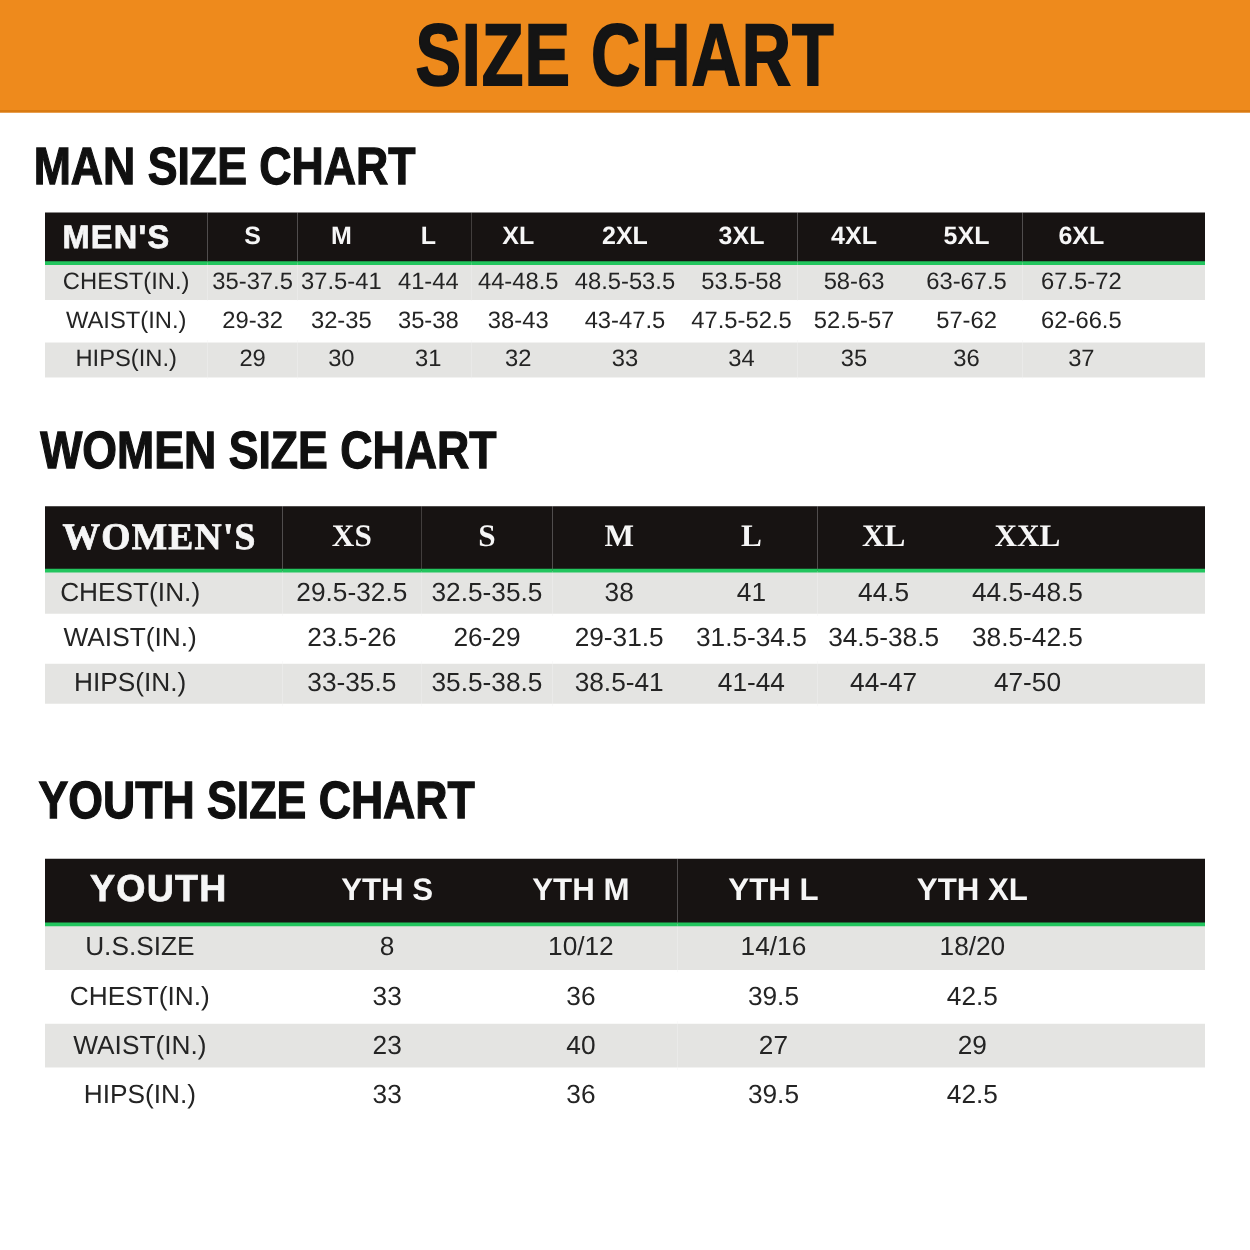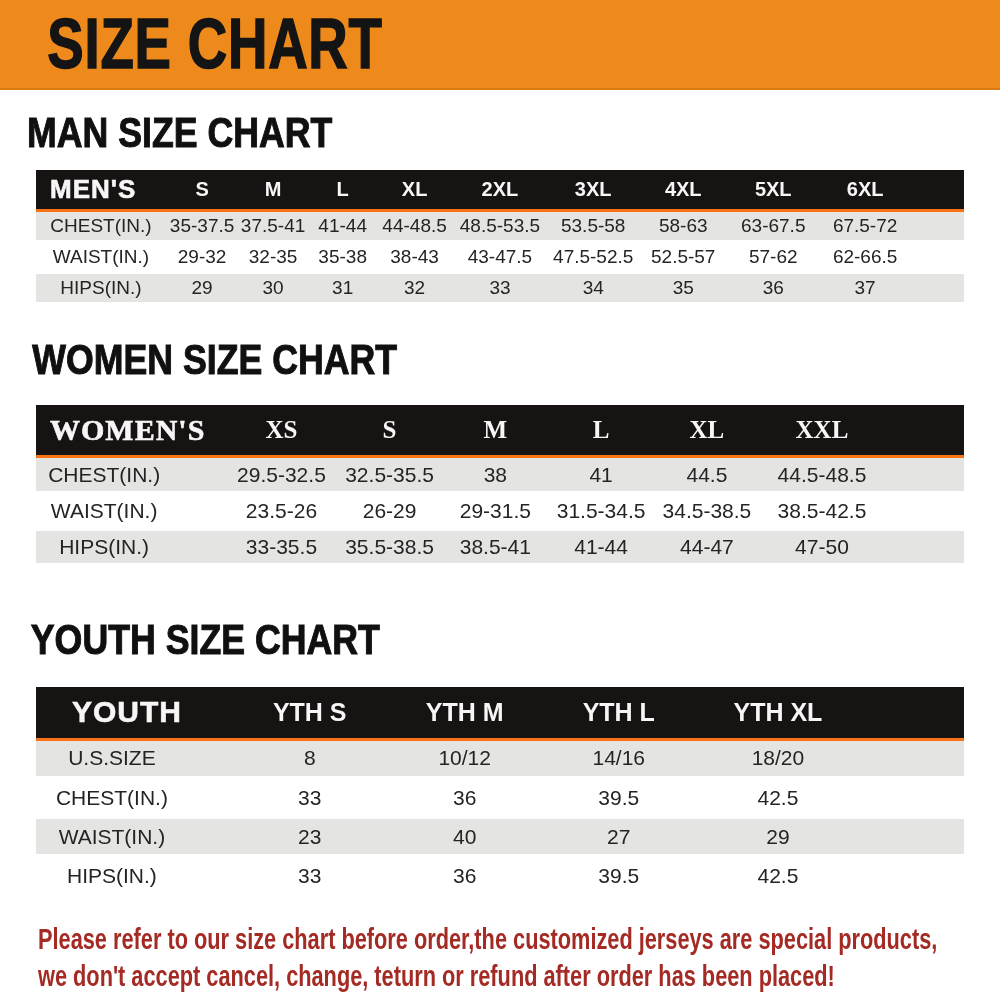--- a/index.html
+++ b/index.html
@@ -14,21 +14,21 @@
   body{
     width:1000px;height:1000px;overflow:hidden;
     font-family:"Liberation Sans","DejaVu Sans",sans-serif;
     color:var(--ink);
   }
   .page{width:1000px;height:1000px;background:#fff;}
 
   
   .banner{
     height:90px;background:var(--banner-bg);
-    display:flex;align-items:center;justify-content:flex-start;
+    display:flex;align-items:center;justify-content:center;
     border-bottom:2px solid #d97b12;
   }
   .banner-title{
     display:inline-block;
     font-size:70px;font-weight:700;line-height:1;
     color:#141414;letter-spacing:1px;
     transform:scaleX(0.78);
     -webkit-text-stroke:1.5px #141414;
     white-space:nowrap;
   }
@@ -49,21 +49,21 @@
 
   
   table.size-table{
     width:928px;margin:0 36px;
     border-collapse:collapse;table-layout:fixed;
   }
   table.size-table thead th{
     background:var(--bar-bg);
     color:#f6f6f6;font-weight:700;
     text-align:center;vertical-align:middle;
-    border-bottom:3px solid #f97316;
+    border-bottom:3px solid #22c55e;
     white-space:nowrap;
   }
   table.size-table thead th.group{
     text-align:left;padding-left:14px;
     letter-spacing:1px;
     -webkit-text-stroke:0.6px #f6f6f6;
   }
   table.size-table tbody td{
     text-align:center;vertical-align:middle;
     color:#242424;border-bottom:3px solid #fff;
@@ -299,18 +299,14 @@
             <td>33</td>
             <td>36</td>
             <td>39.5</td>
             <td>42.5</td>
             <td class="spacer"></td>
           </tr>
         </tbody>
     </table>
   </div>
 
-  <div class="footer-note">
-    <div class="footer-line">Please refer to our size chart before order,the customized jerseys are special products,</div>
-    <div class="footer-line">we don't accept cancel, change, teturn or refund after order has been placed!</div>
-  </div>
 
 </div>
 
 </body></html>

